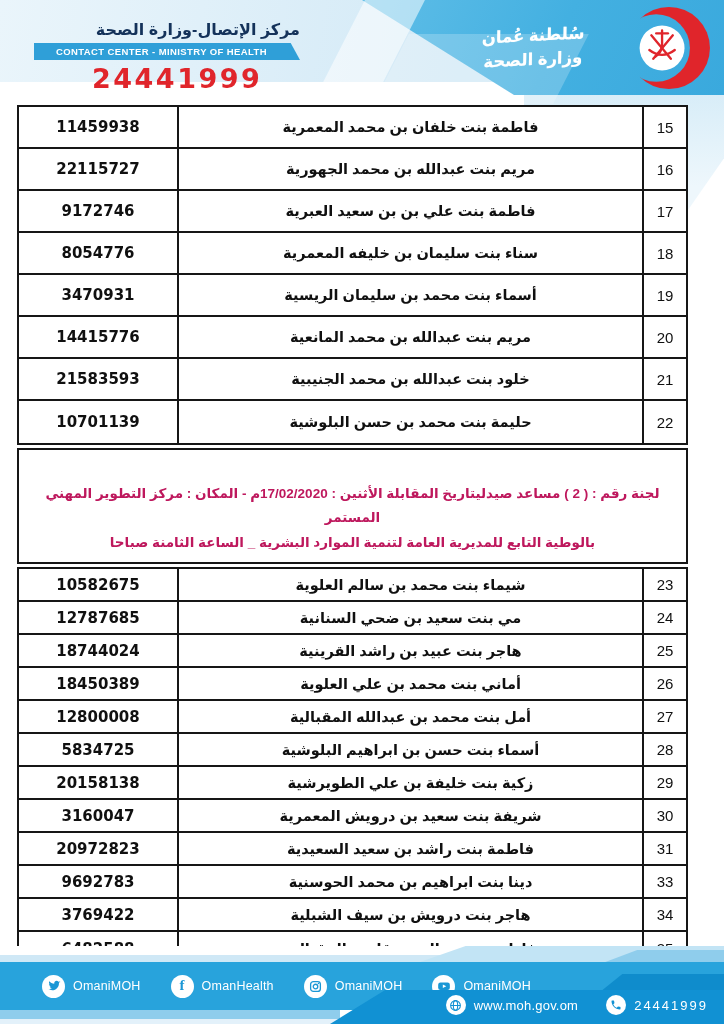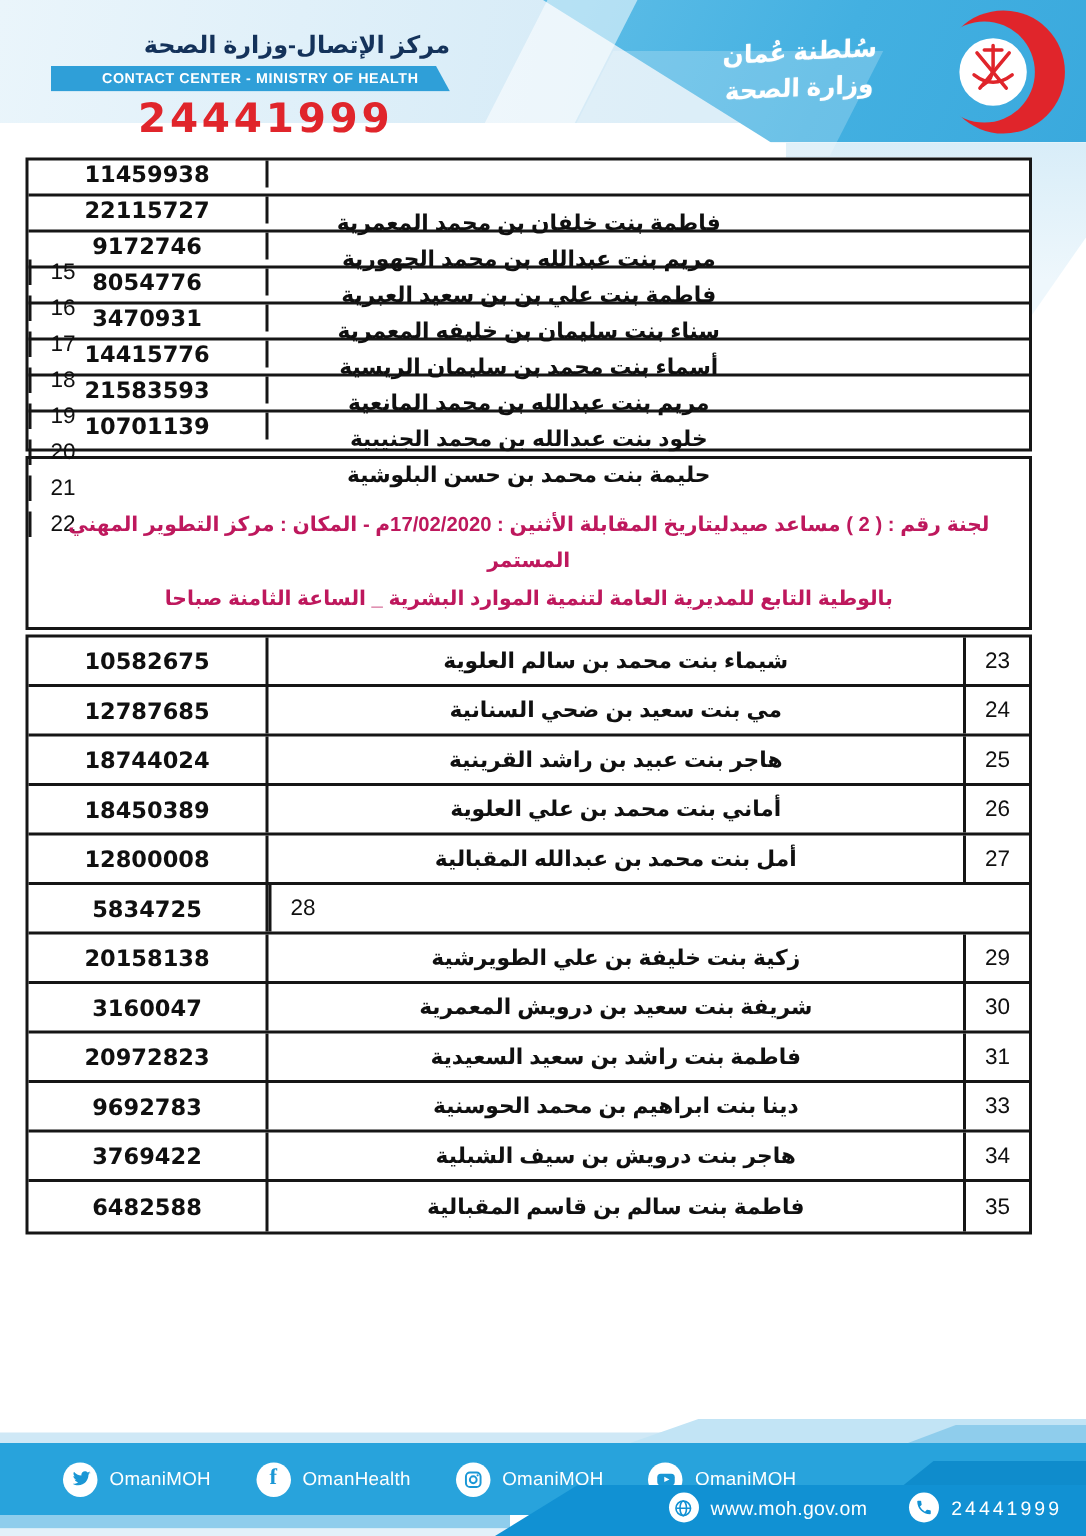--- a/index.html
+++ b/index.html
@@ -21,42 +21,42 @@
   .header-streak2 { position:absolute; top:34px; left:54%; width:180px; height:70px;
     background:rgba(255,255,255,.22); transform:skewX(-27deg); }
   .header-wedge { position:absolute; top:95px; right:0; width:200px; height:115px;
     background:linear-gradient(180deg,#d8edf8,#eef7fc 80%);
     clip-path:polygon(0 0, 100% 0, 100% 55%, 82% 100%, 0 10%); z-index:0; }
 
   .dept { position:absolute; top:20px; left:34px; z-index:4; }
   .dept-ar { direction:rtl; font-size:16px; font-weight:bold; color:#14325a; margin-left:20px; }
   .dept-strip { margin-top:4px; width:266px; height:17px; background:#2f9fd8;
     clip-path:polygon(0 0, 96.5% 0, 100% 100%, 0 100%);
-    display:flex; align-items:center; padding-left:34px; }
+    display:flex; align-items:center; padding-left:22px; }
   .dept-en { color:#ffffff; font-size:9.5px; font-weight:bold; letter-spacing:.4px; }
   .dept-phone { margin:3px 0 0 58px; color:#e0252b; font-size:27px; font-weight:800;
     letter-spacing:2.5px; font-family:"DejaVu Sans","Liberation Sans",sans-serif; }
 
   .logo-callig { position:absolute; top:24px; right:116px; width:150px; z-index:4;
     text-align:center; color:#ffffff; font-weight:bold; font-size:16.5px; line-height:1.45;
     direction:rtl; transform:rotate(-3deg) skewX(-4deg); text-shadow:0 0 1px rgba(255,255,255,.4); }
   .logo-crest { position:absolute; top:5px; right:10px; width:98px; height:86px; z-index:4; }
 
   
   .content { position:absolute; top:100px; left:17px; width:671px; z-index:2; }
   .stub { display:flex; height:5px; }
   .stub > div { border-color:#161616; border-style:solid; border-width:0; }
   .s-num { width:160px; border-left-width:2px; border-right-width:2px; }
   .s-name { flex:1; }
   .s-no { width:44px; border-left-width:2px; border-right-width:2px; }
 
   .tbl { border:2px solid #161616; background:#ffffff; }
   .row { display:flex; border-bottom:2px solid #161616; }
   .row:last-child { border-bottom:none;text-align:right; }
-  .tbl1 .row { height:24px;flex-direction:column; }
+  .tbl1 .row { height:42px; }
   .tbl2 .row { height:33px; }
   .cell { display:flex; align-items:center; justify-content:center; color:#101010; }
   .cell.num { width:160px; border-right:2px solid #161616;
     font-size:15px; font-weight:bold; font-family:"DejaVu Sans",sans-serif; }
   .cell.name { flex:1; direction:rtl; font-size:14.5px; font-weight:bold; padding:16px 6px; }
   .cell.no { width:44px; border-left:2px solid #161616; font-size:15px; font-weight:normal; }
 
   .note-box { margin-top:3px; border:2px solid #161616; height:116px; background:#ffffff;
     direction:rtl; text-align:center; padding-top:32px;
     font-size:13.5px; font-weight:bold; color:#be185d; line-height:1.8; }
@@ -223,20 +223,21 @@
       </div>
 
       <div class="row">
         <div class="cell num">12800008</div>
         <div class="cell name">أمل بنت محمد بن عبدالله المقبالية</div>
         <div class="cell no">27</div>
       </div>
 
       <div class="row">
         <div class="cell num">5834725</div>
+        <div class="cell name">أسماء بنت حسن بن ابراهيم البلوشية</div>
         <div class="cell no">28</div>
       </div>
 
       <div class="row">
         <div class="cell num">20158138</div>
         <div class="cell name">زكية بنت خليفة بن علي الطويرشية</div>
         <div class="cell no">29</div>
       </div>
 
       <div class="row">

